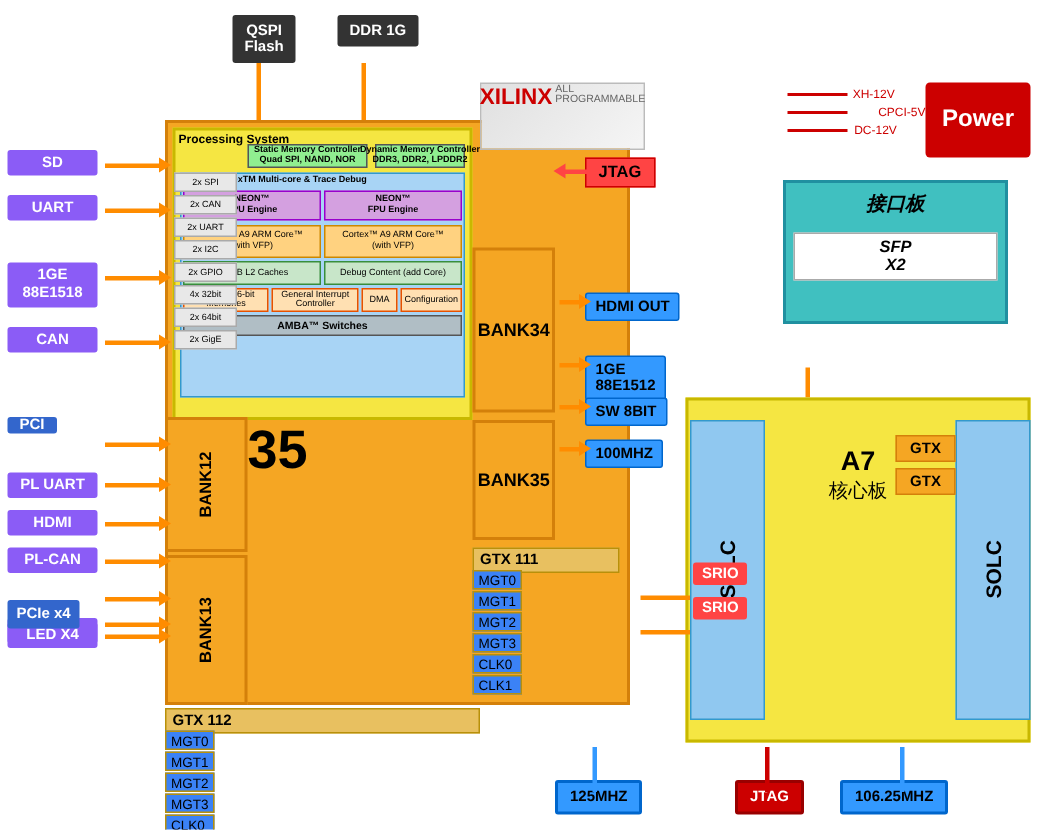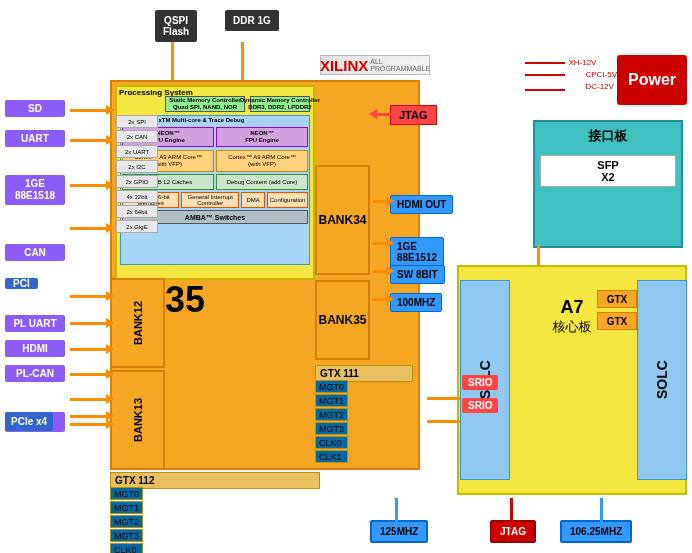--- a/index.html
+++ b/index.html
@@ -314,21 +314,21 @@
 
     
     .mgt-col {
       position: absolute;
       display: flex;
       flex-direction: column;
       gap: 1px;
     }
     .mgt-item {
       height: 13px;
-      background: #0369a1;
+      background: #3b82f6;
       border: 1px solid #b8900a;
       font-size: 9px;
       display: flex;
       align-items: center;
       padding: 0 3px;
     }
     .mgt-left {
       left: 110px;
       top: 487px;
     }
@@ -404,26 +404,27 @@
     }
     .power-line-label {
       font-size: 8px;
       color: #cc0000;
       white-space: nowrap;
     }
 
     
     .jieboard {
       position: absolute;
-      right: 9px;
+      right: 20px;
       top: 120px;
       width: 150px;
-      height: 128px;
+      height: 96px;
       background: #40c0c0;
       border: 2px solid #2090a0;
+      font-style: italic;
     }
     .jieboard-title {
       text-align: center;
       font-size: 13px;
       font-weight: bold;
       color: #000;
       padding: 5px 0;
     }
     .jieboard-inner {
       display: flex;
@@ -543,21 +544,21 @@
     .bottom-jtag {
       background: #cc0000;
       color: #fff;
       border-color: #990000;
     }
 
     
     .pcie-block {
       position: absolute;
       left: 5px;
-      top: 412px;
+      top: 400px;
       background: #3366cc;
       color: #fff;
       padding: 4px 6px;
       font-size: 10px;
       font-weight: bold;
       border-radius: 2px;
       text-align: center;
     }
 
     
@@ -722,21 +723,21 @@
     <div class="mgt-item">MGT1</div>
     <div class="mgt-item">MGT2</div>
     <div class="mgt-item">MGT3</div>
     <div class="mgt-item">CLK0</div>
     <div class="mgt-item">CLK1</div>
   </div>
 
   <div class="left-label" style="top:100px;">SD</div>
   <div class="left-label" style="top:130px;">UART</div>
   <div class="left-label" style="top:175px;line-height:1.2;">1GE<br>88E1518</div>
-  <div class="left-label" style="top:218px;margin-top:26px;">CAN</div>
+  <div class="left-label" style="top:218px;">CAN</div>
   <div class="pci-block">PCI</div>
   <div class="left-label" style="top:315px;">PL UART</div>
   <div class="left-label" style="top:340px;">HDMI</div>
   <div class="left-label" style="top:365px;">PL-CAN</div>
   <div class="left-label" style="top:412px;">BTN X4</div>
   <div class="left-label" style="top:415px;">LED X4</div>
   <div class="pcie-block">PCIe x4</div>
 
   <div class="h-arrow" style="left:70px;top:109px;width:38px;"></div>
 
@@ -753,39 +754,39 @@
   <div class="h-arrow" style="left:70px;top:348px;width:38px;"></div>
 
   <div class="h-arrow" style="left:70px;top:373px;width:38px;"></div>
 
   <div class="h-arrow" style="left:70px;top:398px;width:38px;"></div>
 
   <div class="h-arrow" style="left:70px;top:423px;width:38px;"></div>
 
   <div class="h-arrow" style="left:70px;top:415px;width:38px;"></div>
 
-  <div style="position:absolute;left:320px;top:55px;width:110px;height:20px;background:linear-gradient(135deg,#e0e0e0,#f5f5f5);border:1px solid #bbb;display:flex;align-items:center;justify-content:center;">
+  <div style="position:absolute;left:320px;top:55px;width:110px;height:45px;background:linear-gradient(135deg,#e0e0e0,#f5f5f5);border:1px solid #bbb;display:flex;align-items:flex-start;justify-content:center;">
     <span style="font-size:15px;font-weight:bold;color:#cc0000;">XILINX</span>
     <span style="font-size:7px;color:#666;margin-left:2px;">ALL PROGRAMMABLE</span>
   </div>
 
   <div class="power-block">
     <span>Power</span>
   </div>
 
   <div class="power-lines">
     <div style="display:flex;align-items:center;gap:3px;">
       <div style="width:40px;height:2px;background:#cc0000;"></div>
       <span class="power-line-label">XH-12V</span>
     </div>
     <div style="display:flex;align-items:center;gap:20px;">
       <div style="width:40px;height:2px;background:#cc0000;"></div>
       <span class="power-line-label">CPCI-5V</span>
     </div>
-    <div style="display:flex;align-items:flex-end;gap:20px;">
+    <div style="display:flex;align-items:center;gap:4px;">
       <div style="width:40px;height:2px;background:#cc0000;"></div>
       <span class="power-line-label">DC-12V</span>
     </div>
   </div>
 
   <div class="jtag-block" style="left:390px;top:105px;">
     <span>JTAG</span>
   </div>
 
   <div class="h-arrow-left" style="position:absolute;left:375px;top:113px;width:20px;height:3px;background:#ff4444;">

